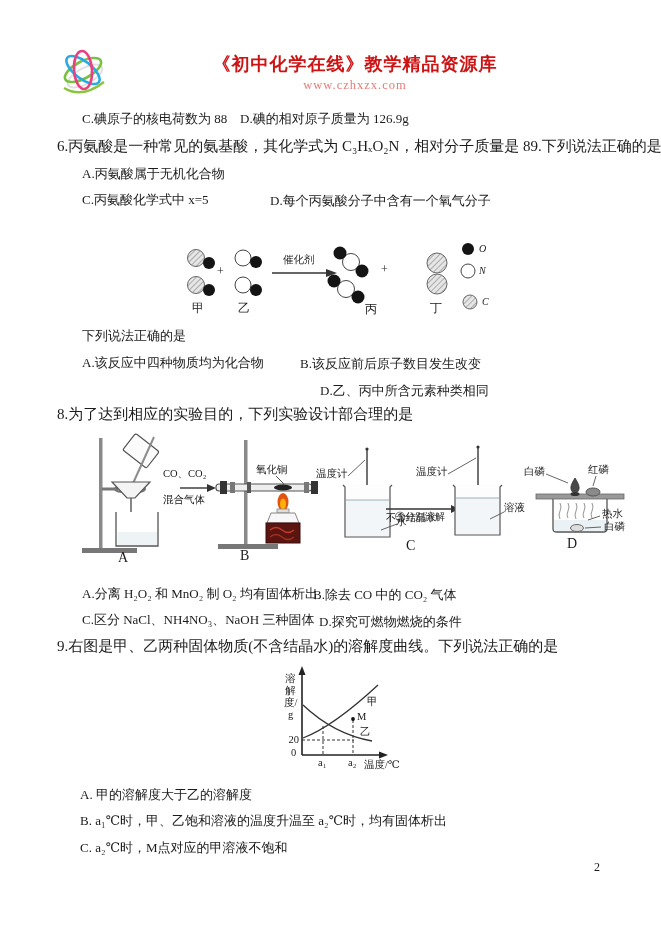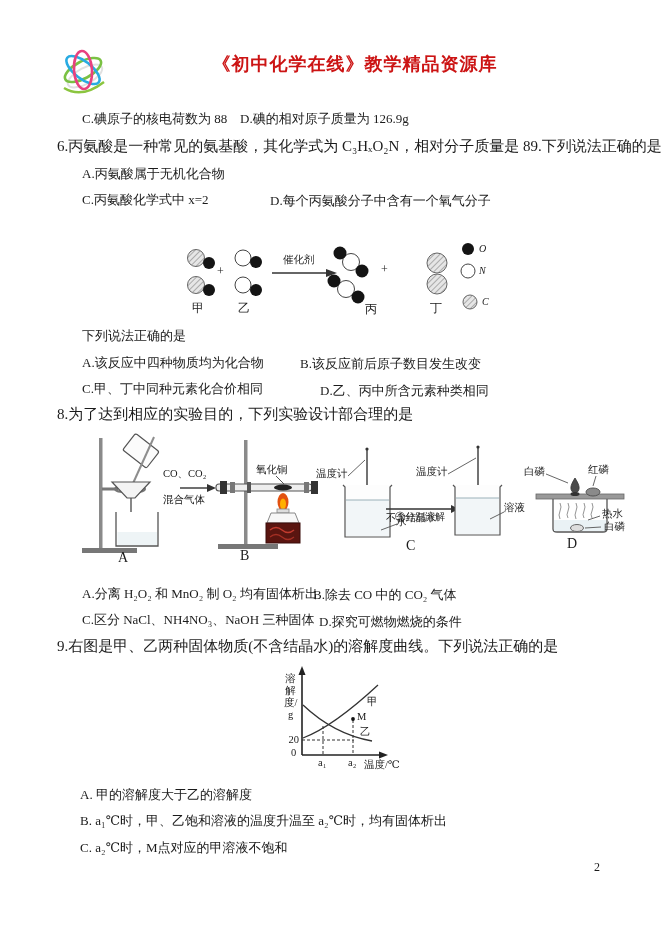--- a/index.html
+++ b/index.html
@@ -31,27 +31,28 @@
   <div class="abs" style="left:56px;top:44px;width:56px;height:58px;">
     <svg width="56" height="58" viewBox="0 0 56 58">
       <ellipse cx="27" cy="28" rx="19" ry="8" fill="none" stroke="#bbbbbb" stroke-width="2" opacity="0.45" transform="translate(2,4) rotate(-28 27 28)"></ellipse>
       <ellipse cx="27" cy="26" rx="20" ry="8.5" fill="none" stroke="#7ac143" stroke-width="2.6" transform="rotate(-28 27 26)"></ellipse>
       <ellipse cx="27" cy="26" rx="20" ry="8.5" fill="none" stroke="#29abe2" stroke-width="2.6" transform="rotate(38 27 26)"></ellipse>
       <ellipse cx="27" cy="26" rx="19" ry="9" fill="none" stroke="#e8417f" stroke-width="2.6" transform="rotate(86 27 26)"></ellipse>
       <path d="M8,44 Q26,55 48,38" fill="none" stroke="#8bc53f" stroke-width="2.4"></path>
     </svg>
   </div>
   <div class="abs site-title" style="left:155px;top:52px;width:400px;">《初中化学在线》教学精品资源库</div>
+  <div class="abs site-url" style="left:155px;top:78px;width:400px;">www.czhxzx.com</div>
 
   <div class="abs txt" style="left:82px;top:111px;">C.碘原子的核电荷数为 88</div>
   <div class="abs txt" style="left:240px;top:111px;">D.碘的相对原子质量为 126.9g</div>
 
   <div class="abs stem" style="left:57px;top:139px;">6.丙氨酸是一种常见的氨基酸，其化学式为 C₃HₓO₂N，相对分子质量是 89.下列说法正确的是</div>
   <div class="abs txt" style="left:82px;top:166px;">A.丙氨酸属于无机化合物</div>
-  <div class="abs txt" style="left:82px;top:192px;">C.丙氨酸化学式中 x=2</div>
+  <div class="abs txt" style="left:82px;top:192px;">C.丙氨酸化学式中 x=5</div>
   <div class="abs txt" style="left:270px;top:193px;">D.每个丙氨酸分子中含有一个氧气分子</div>
 
 
   <div class="fig" style="left:165px;top:240px;width:345px;height:78px;">
     <svg width="345" height="78" viewBox="0 0 345 78">
       <defs>
         <pattern id="hatch" width="4" height="4" patternUnits="userSpaceOnUse" patternTransform="rotate(45)">
           <rect width="4" height="4" fill="#e6e6e6"></rect>
           <line x1="0" y1="0" x2="0" y2="4" stroke="#8a8a8a" stroke-width="1.3"></line>
         </pattern>
@@ -92,21 +93,20 @@
     <div class="abs mol-label" style="left:200px;top:61px;">丙</div>
     <div class="abs mol-label" style="left:265px;top:60px;">丁</div>
     <div class="abs legend-letter" style="left:314px;top:3px;">O</div>
     <div class="abs legend-letter" style="left:314px;top:25px;">N</div>
     <div class="abs legend-letter" style="left:317px;top:56px;">C</div>
   </div>
 
   <div class="abs txt" style="left:82px;top:328px;">下列说法正确的是</div>
   <div class="abs txt" style="left:82px;top:355px;">A.该反应中四种物质均为化合物</div>
   <div class="abs txt" style="left:300px;top:356px;">B.该反应前后原子数目发生改变</div>
-  <div class="abs txt" style="left:82px;top:381px;">C.甲、丁中同种元素化合价相同</div>
   <div class="abs txt" style="left:320px;top:383px;">D.乙、丙中所含元素种类相同</div>
 
   <div class="abs stem" style="left:57px;top:407px;">8.为了达到相应的实验目的，下列实验设计部合理的是</div>
 
   <div class="fig" style="left:80px;top:432px;width:560px;height:148px;">
     <svg width="560" height="148" viewBox="0 0 560 148">
 
       <rect x="2" y="116" width="55" height="5" fill="#777"></rect>
       <rect x="19" y="6" width="3.5" height="110" fill="#8a8a8a"></rect>
       <line x1="22" y1="57" x2="38" y2="57" stroke="#777" stroke-width="3"></line>

